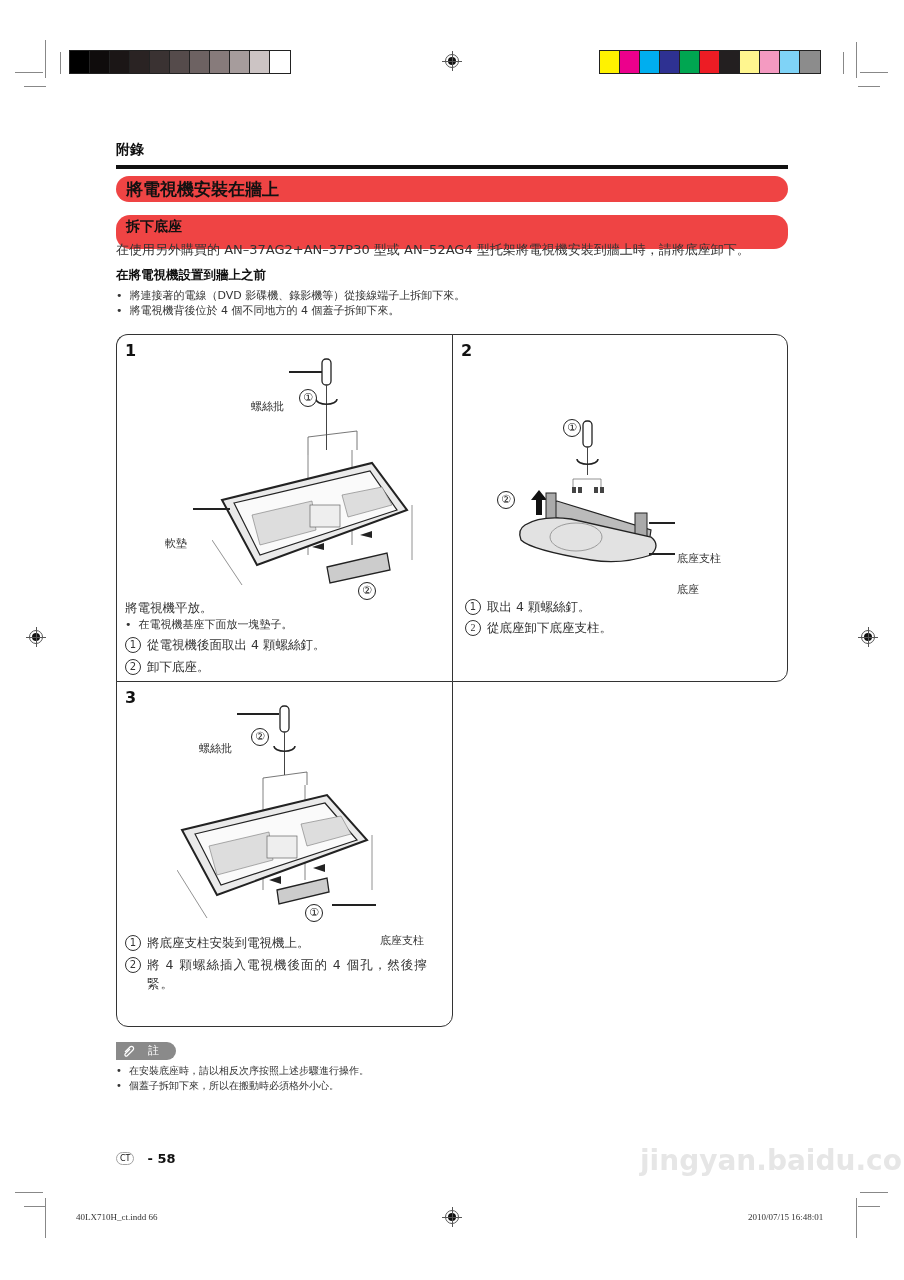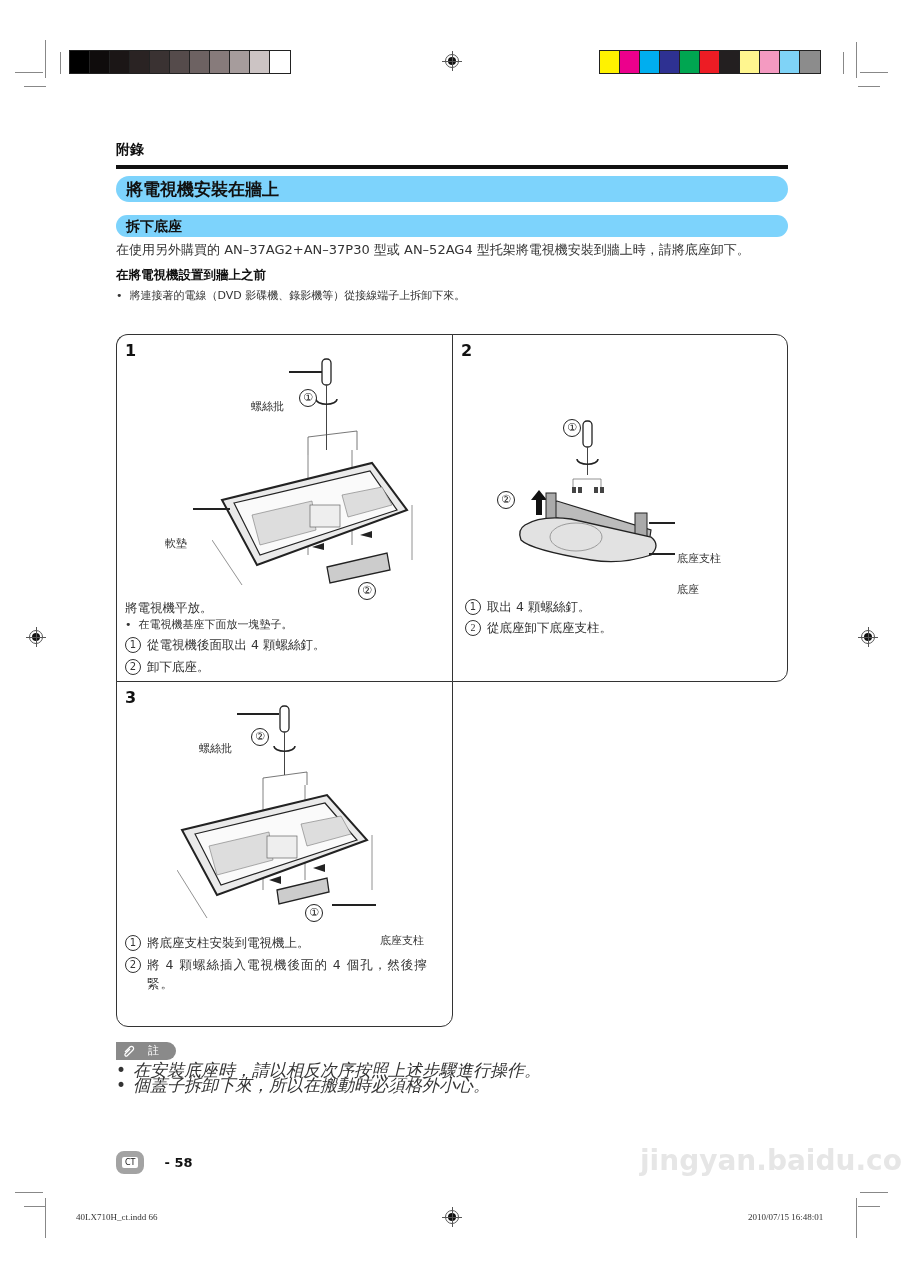--- a/index.html
+++ b/index.html
@@ -16,23 +16,23 @@
   .bar .sw:last-child { border-right: none; }
 
   
   .reg { position: absolute; width: 14px; height: 14px; border: 1px solid #555; border-radius: 50%; box-sizing: border-box; }
   .reg::before { content: ""; position: absolute; left: 2px; top: 2px; width: 8px; height: 8px; border-radius: 50%; background: #111; }
   .reg::after { content: ""; position: absolute; left: -4px; top: 6px; width: 20px; height: 1px; background: #555; }
   .reg .v { position: absolute; left: 6px; top: -4px; width: 1px; height: 20px; background: #555; }
 
   .section-label { left: 116px; top: 141px; font-size: 14px; font-weight: bold; color: #111; }
   .rule { left: 116px; top: 165px; width: 672px; height: 4px; background: #111; }
-  .pill { position: absolute; left: 116px; width: 672px; background: #7dd3fc; border-radius: 14px; box-sizing: border-box; padding-left: 10px; font-weight: bold; color: #111; }
+  .pill { position: absolute; left: 116px; width: 672px; background: #ef4444; border-radius: 14px; box-sizing: border-box; padding-left: 10px; font-weight: bold; color: #111; }
   .pill.h1 { top: 176px; height: 26px; font-size: 17px; line-height: 26px; }
-  .pill.h2 { top: 215px; height: 22px; font-size: 14px; line-height: 22px; }
+  .pill.h2 { top: 215px; height: 34px; font-size: 14px; line-height: 22px; }
 
   .intro { left: 116px; top: 241px; font-size: 13px; color: #333; white-space: nowrap; }
   .subhead { left: 116px; top: 267px; font-size: 12.5px; font-weight: bold; color: #111; }
   .bullets { left: 116px; top: 288px; font-size: 11px; color: #333; line-height: 15px; }
   .bullets div::before { content: "•"; margin-right: 7px; }
 
   
   .grid { position: absolute; left: 116px; top: 334px; width: 672px; height: 692px; }
   .box { position: absolute; border: 1.5px solid #333; box-sizing: border-box; background: #fff; }
   .b1 { left: 0; top: 0; width: 337px; height: 348px; border-top-left-radius: 12px; border-right: none; border-bottom: none; }
@@ -41,25 +41,25 @@
   .step-num { position: absolute; left: 8px; top: 6px; font-size: 16px; font-weight: bold; color: #111; }
   .step-text { position: absolute; left: 8px; font-size: 12.5px; color: #333; line-height: 19px; }
   .step-text .small { font-size: 11px; line-height: 15px; }
   .step-text .bul::before { content: "•"; margin-right: 7px; }
   .circ { display: inline-block; width: 14px; height: 14px; border: 1px solid #333; border-radius: 50%; font-size: 10px; line-height: 14px; text-align: center; margin-right: 6px; vertical-align: 1px; }
   .lbl { position: absolute; font-size: 11px; color: #333; white-space: nowrap; margin-top: 36px; }
   .lead { position: absolute; height: 1.5px; background: #222; }
   .dcirc { position: absolute; width: 16px; height: 16px; border: 1px solid #222; border-radius: 50%; font-size: 11px; line-height: 16px; text-align: center; background: #fff; }
 
   .note-tag { position: absolute; left: 116px; top: 1042px; width: 60px; height: 18px; background: #8a8a8a; border-radius: 0 9px 9px 0; color: #fff; font-size: 11px; line-height: 18px; }
-  .note-list { left: 116px; top: 1063px; font-size: 17px; color: #333; line-height: 15px; font-style: italic; }
+  .note-list { left: 116px; top: 1063px; font-size: 10px; color: #333; line-height: 15px; }
   .note-list div::before { content: "•"; margin-right: 7px; }
 
   .pageno { left: 116px; top: 1151px; font-size: 13px; font-weight: bold; color: #111; }
-  .pageno .ct { display: inline-block; border: 6px solid #a3a3a3; border-radius: 8px; font-size: 8px; font-weight: normal; padding: 0 3px; line-height: 11px; margin-right: 20px; vertical-align: 2px; }
+  .pageno .ct { display: inline-block; border: 1px solid #a3a3a3; border-radius: 8px; font-size: 8px; font-weight: normal; padding: 0 3px; line-height: 11px; margin-right: 13px; vertical-align: 2px; }
 
   .slug { font-family: "Liberation Serif", serif; font-size: 9px; color: #333; }
   .watermark { position: absolute; left: 640px; top: 1150px; color: #e6e6e6; font-weight: bold; }
   .watermark .big { font-size: 40px; letter-spacing: 1px; }
   .watermark .url { font-size: 28px; margin-top: -6px; }
 </style>
 </head>
 <body>
 
 <div class="crop" style="left:45px;top:40px;width:1px;height:38px;"></div>
@@ -119,20 +119,21 @@
 
 <div class="abs section-label">附錄</div>
 <div class="abs rule"></div>
 <div class="pill h1">將電視機安裝在牆上</div>
 <div class="pill h2">拆下底座</div>
 
 <div class="abs intro">在使用另外購買的 AN–37AG2+AN–37P30 型或 AN–52AG4 型托架將電視機安裝到牆上時，請將底座卸下。</div>
 <div class="abs subhead">在將電視機設置到牆上之前</div>
 <div class="abs bullets">
   <div>將連接著的電線（DVD 影碟機、錄影機等）從接線端子上拆卸下來。</div>
+  <div>將電視機背後位於 4 個不同地方的 4 個蓋子拆卸下來。</div>
 </div>
 
 <div class="grid">
 
   <div class="box b1">
     <div class="step-num">1</div>
 
     <svg class="abs" style="left:95px;top:20px;" width="215" height="240" viewBox="0 0 215 240">
 
       <rect x="110" y="4" width="9" height="26" rx="4" fill="#fff" stroke="#222" stroke-width="1.3"></rect>

